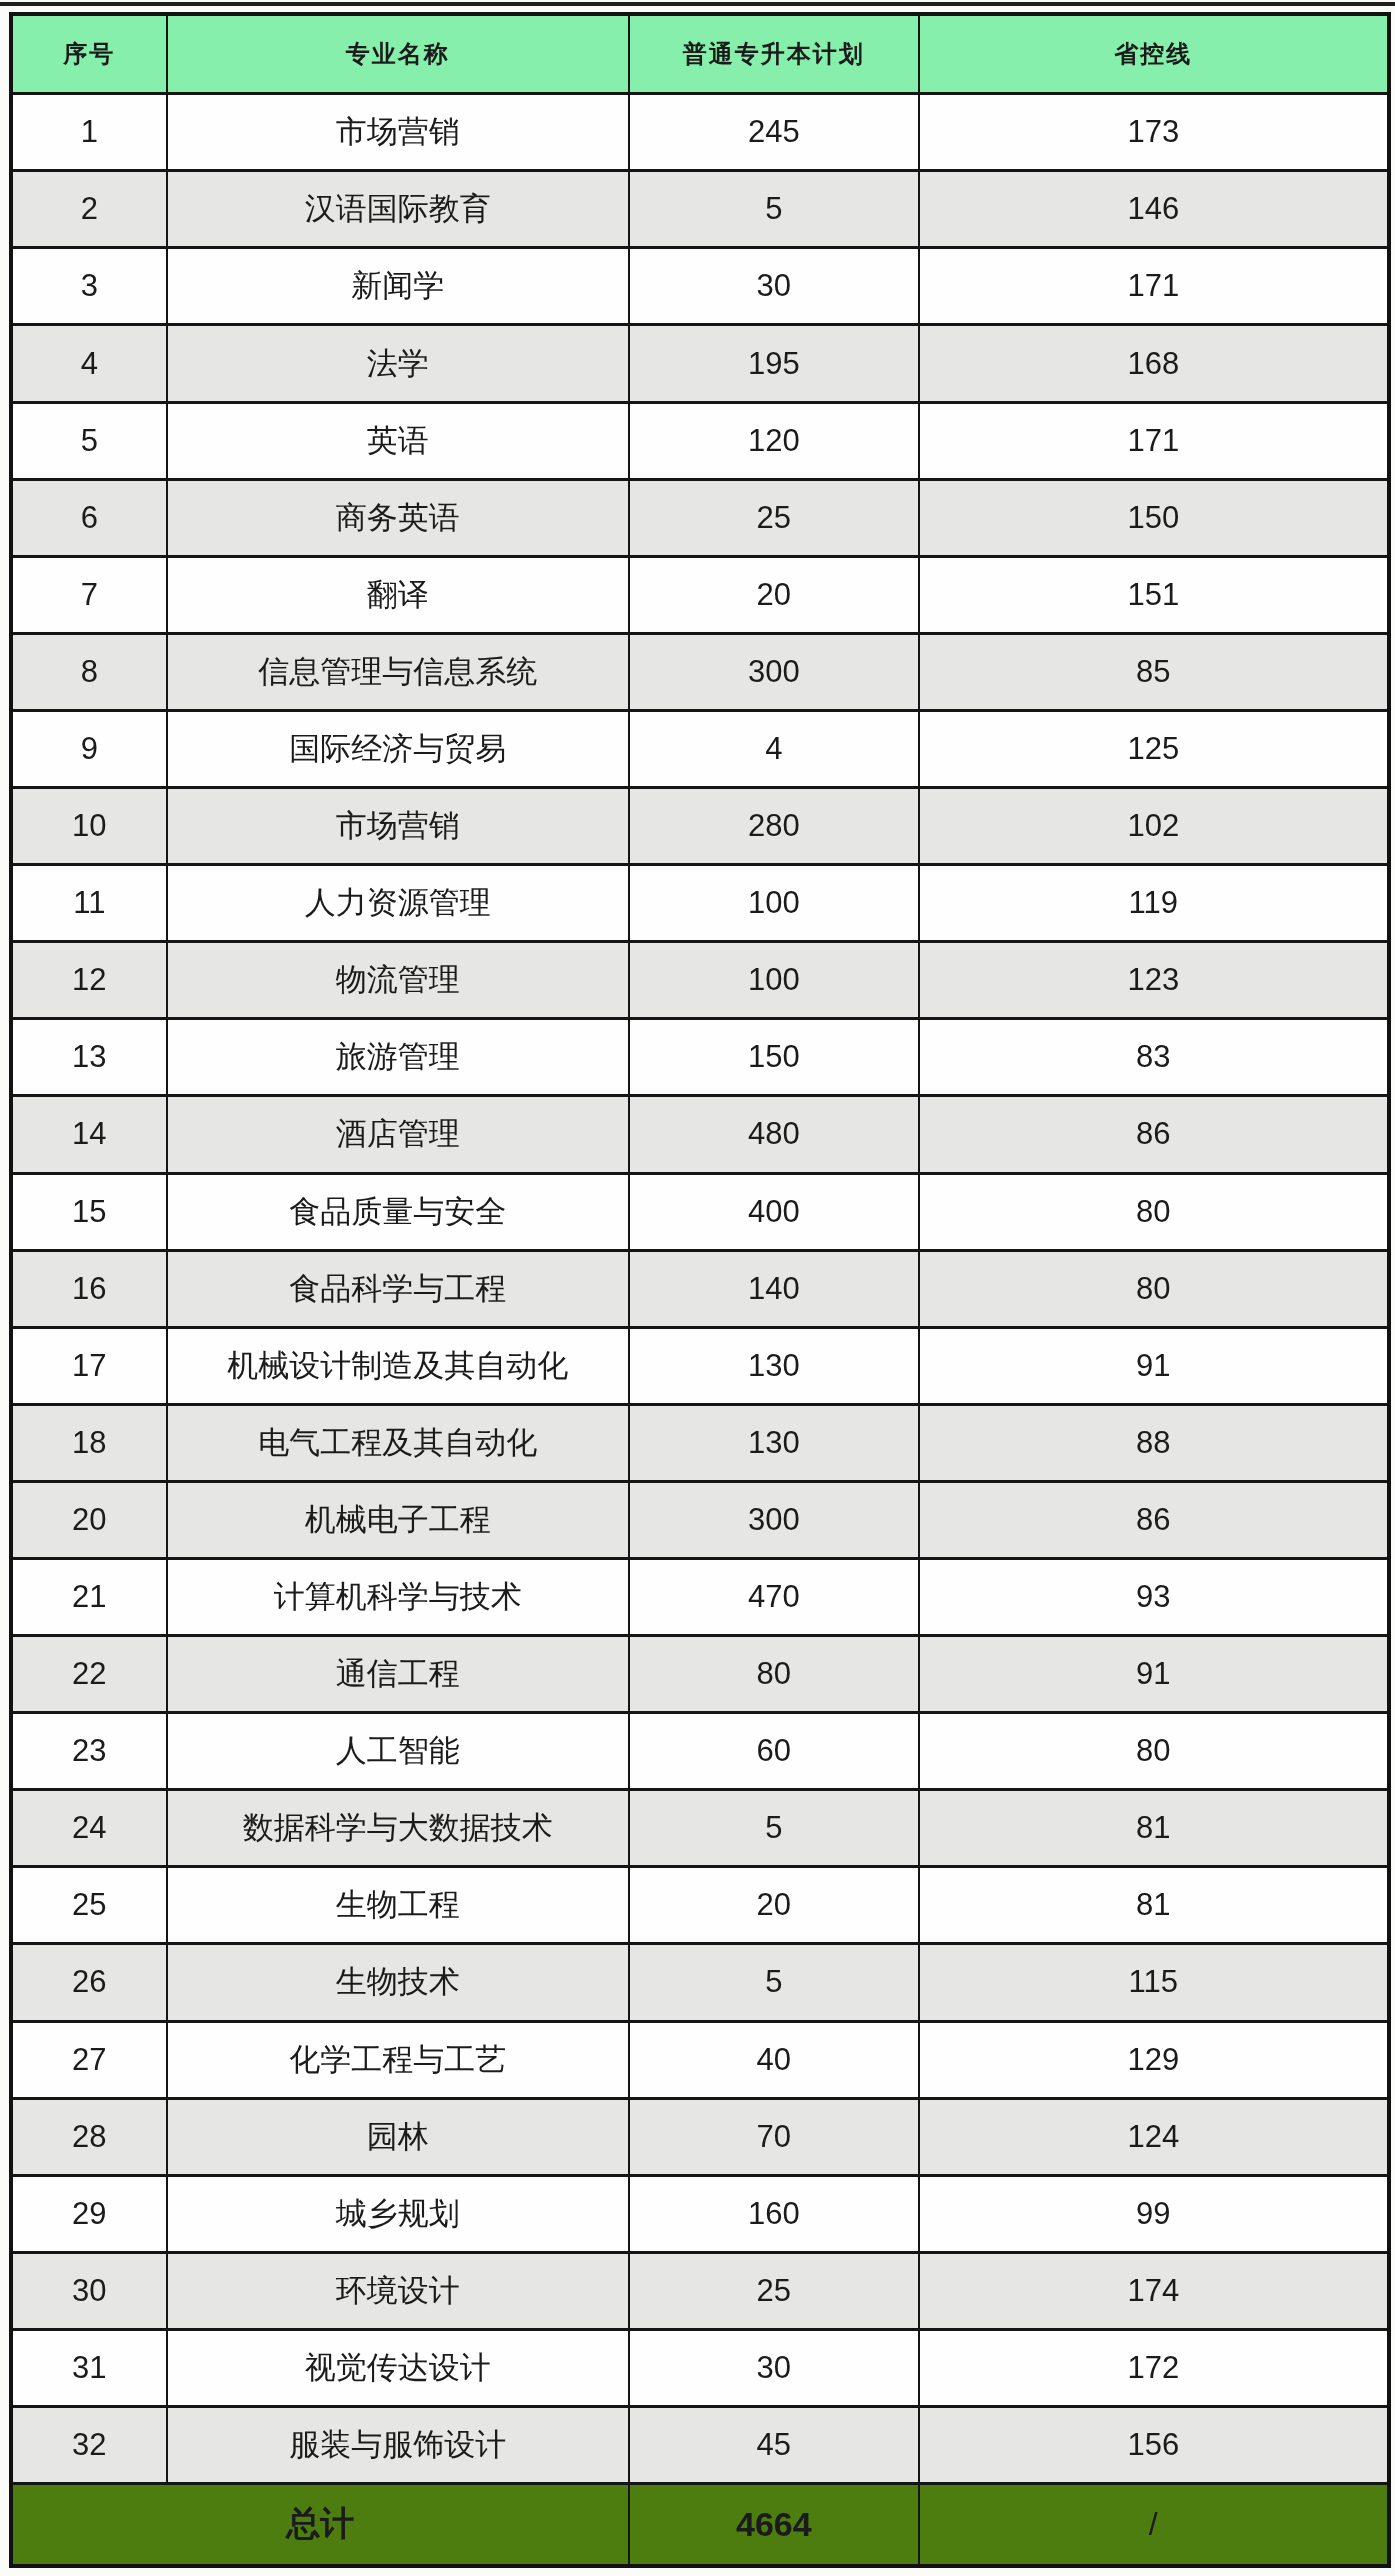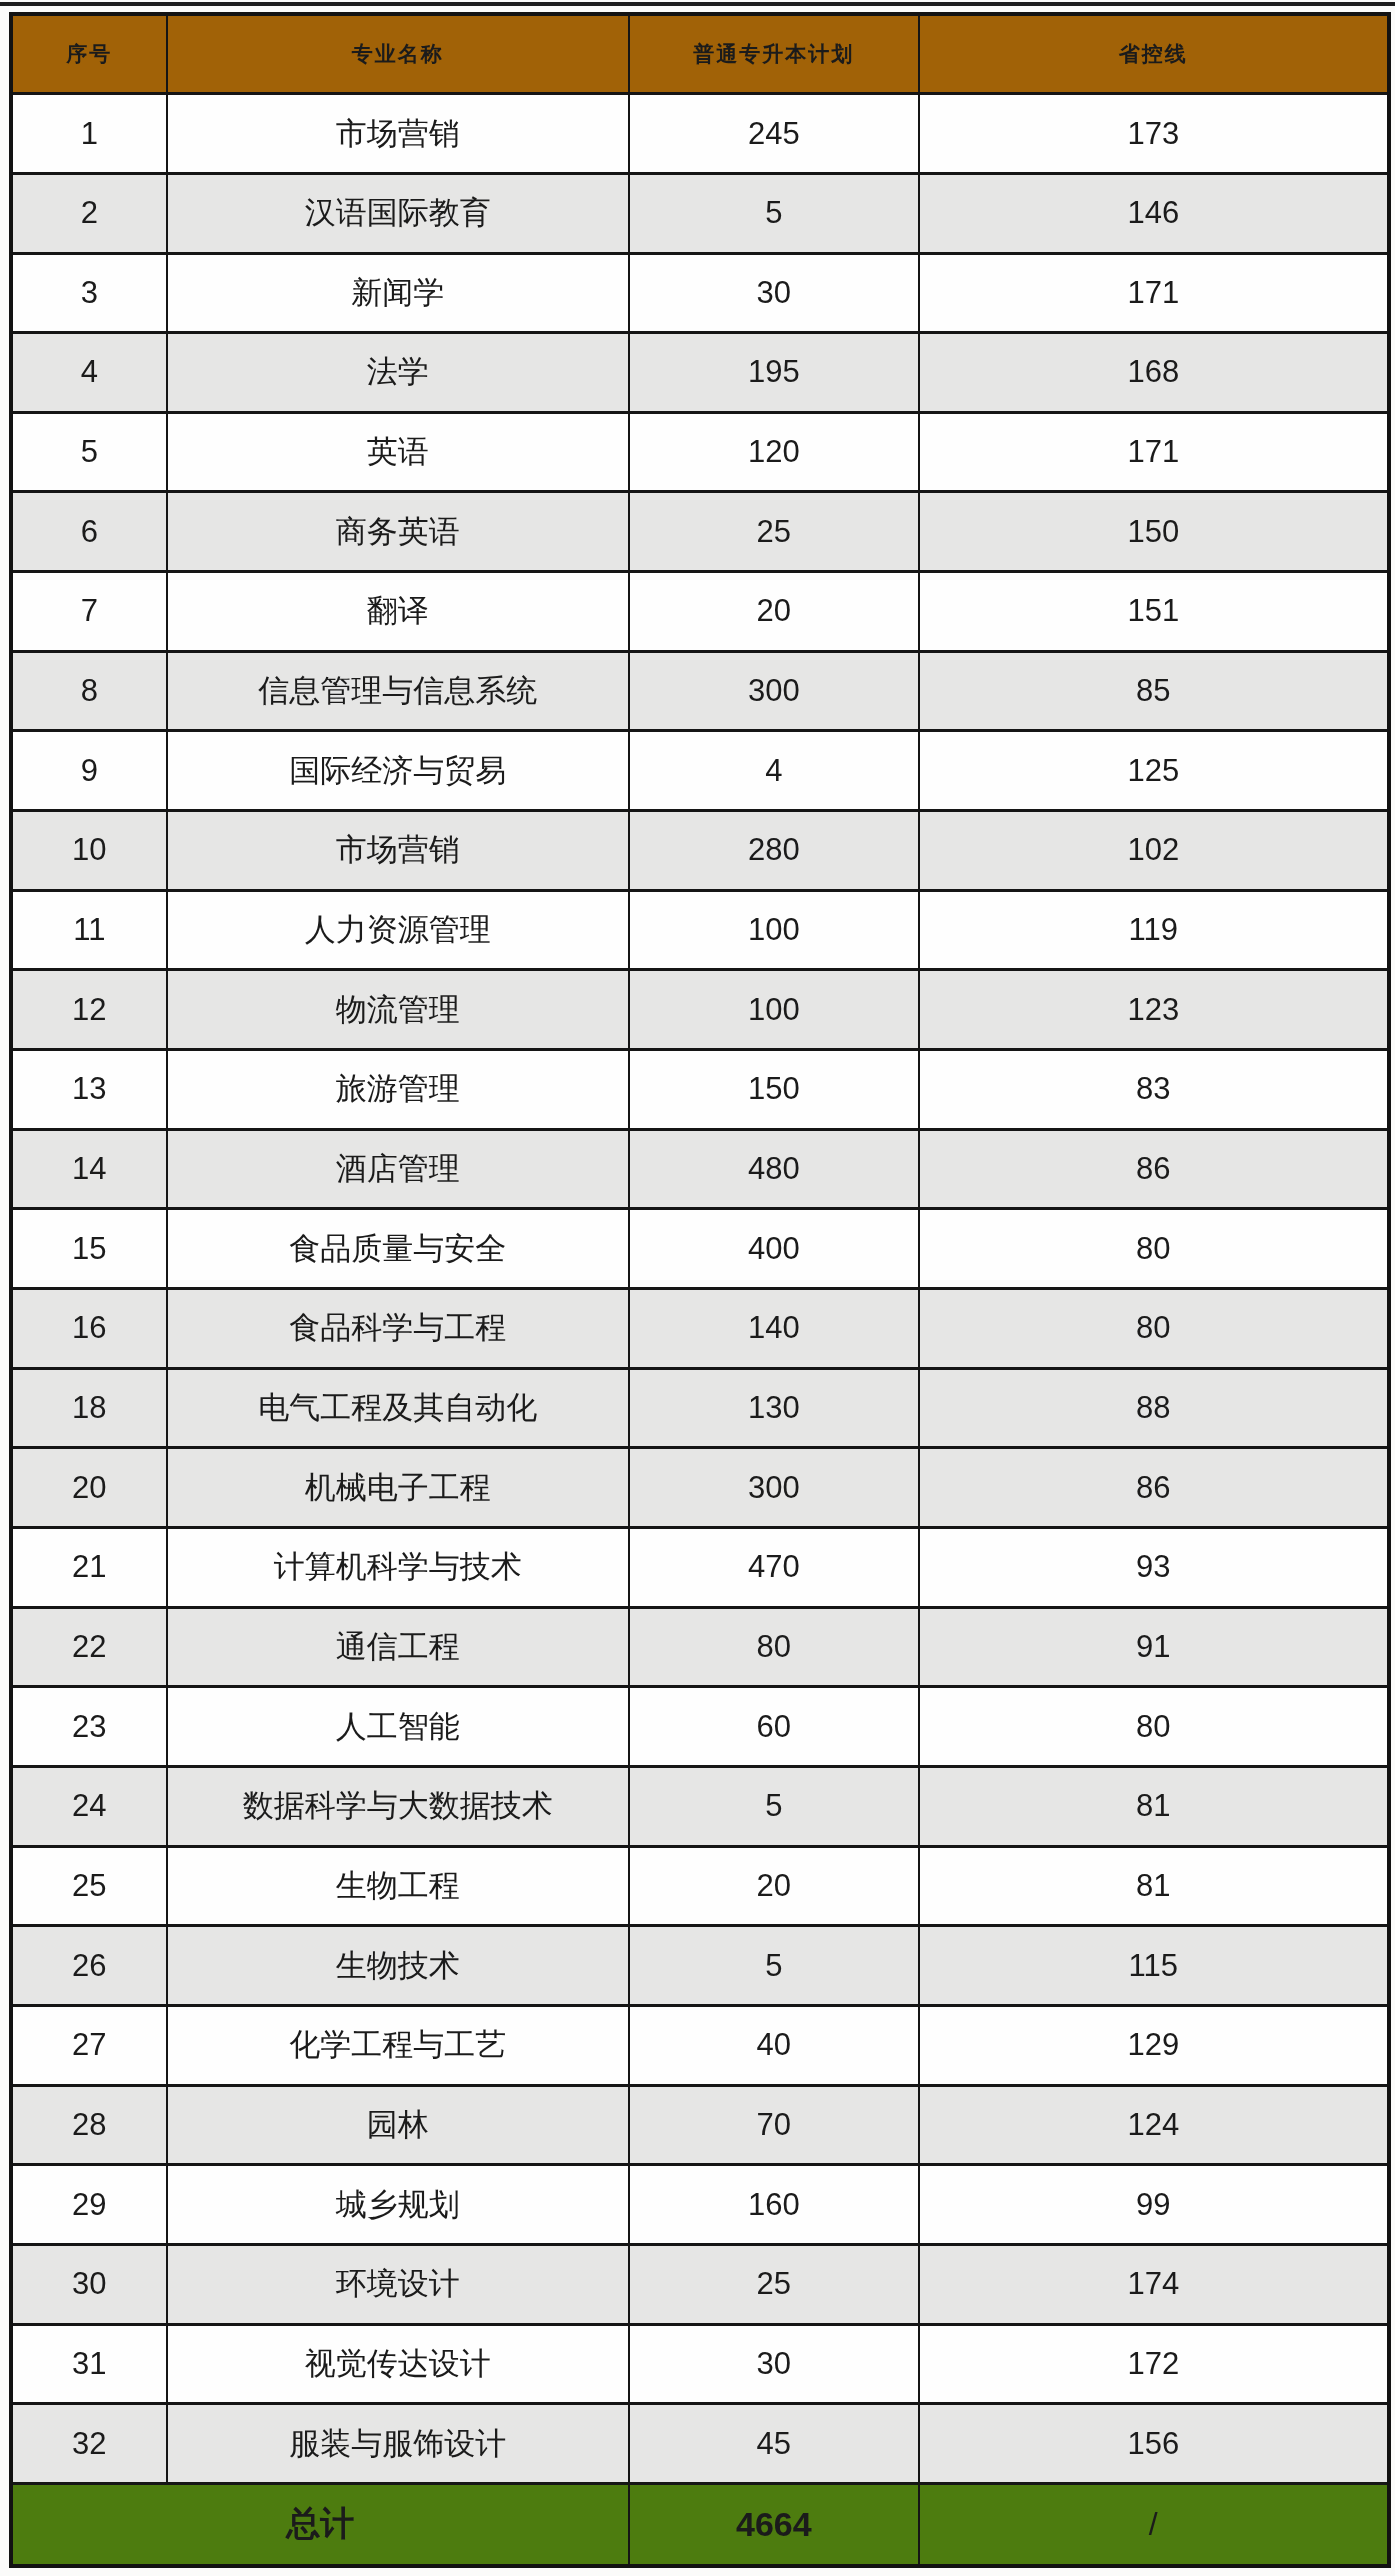--- a/index.html
+++ b/index.html
@@ -48,22 +48,22 @@
     text-align: center;
     vertical-align: middle;
     padding: 0;
     overflow: hidden;
     white-space: nowrap;
   }
   .plan-table thead tr {
     height: 80px;
   }
   .plan-table thead th {
-    background: #a16207;
-    font-size: 21px;
+    background: #86efac;
+    font-size: 24px;
     font-weight: bold;
     letter-spacing: 2px;
     font-family: Liberation Mono, monospace;
   }
   .plan-table tbody tr {
     height: 72px;
   }
   .plan-table tbody td {
     font-size: 31px;
     background: #fefefe;
@@ -198,20 +198,26 @@
           <td>食品质量与安全</td>
           <td>400</td>
           <td>80</td>
         </tr>
         <tr class="stripe">
           <td>16</td>
           <td>食品科学与工程</td>
           <td>140</td>
           <td>80</td>
         </tr>
+        <tr>
+          <td>17</td>
+          <td>机械设计制造及其自动化</td>
+          <td>130</td>
+          <td>91</td>
+        </tr>
         <tr class="stripe">
           <td>18</td>
           <td>电气工程及其自动化</td>
           <td>130</td>
           <td>88</td>
         </tr>
         <tr class="stripe">
           <td>20</td>
           <td>机械电子工程</td>
           <td>300</td>

